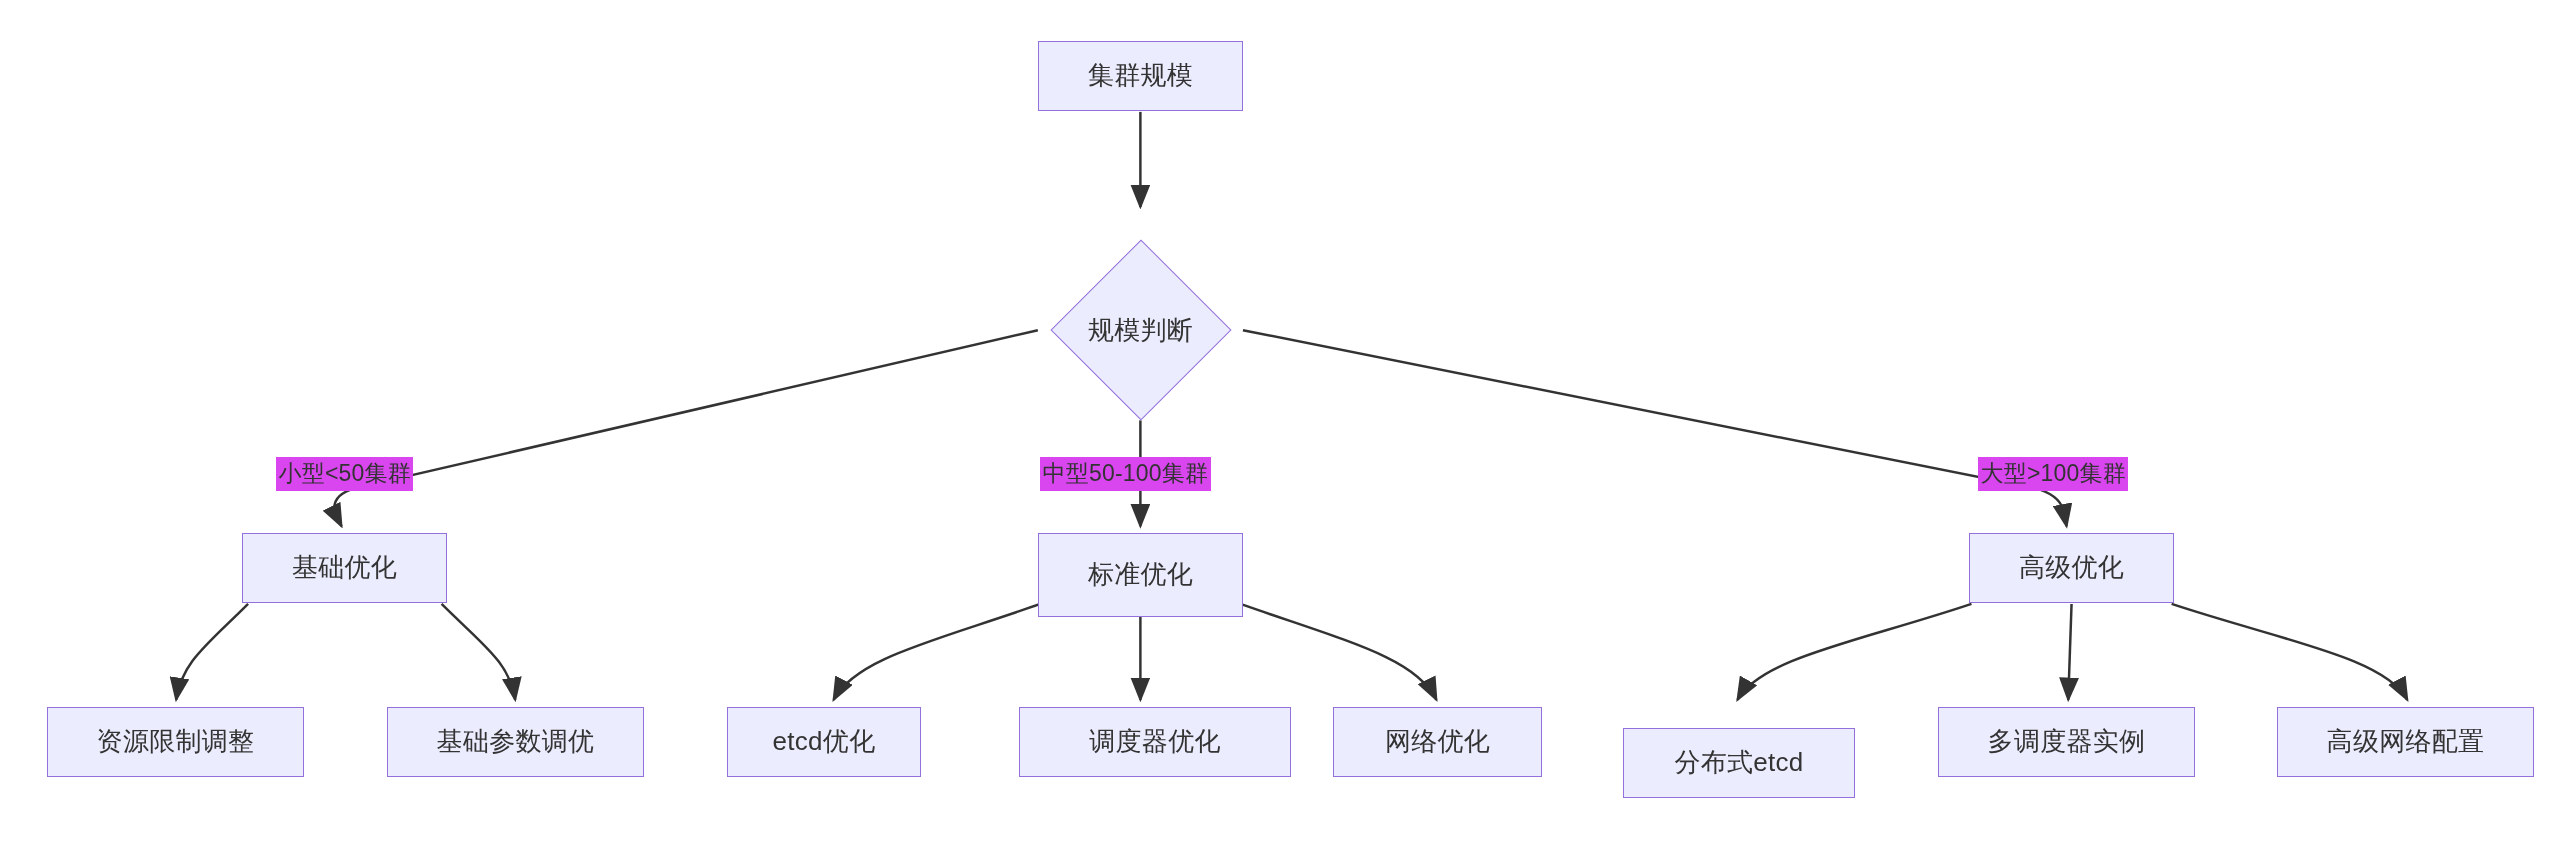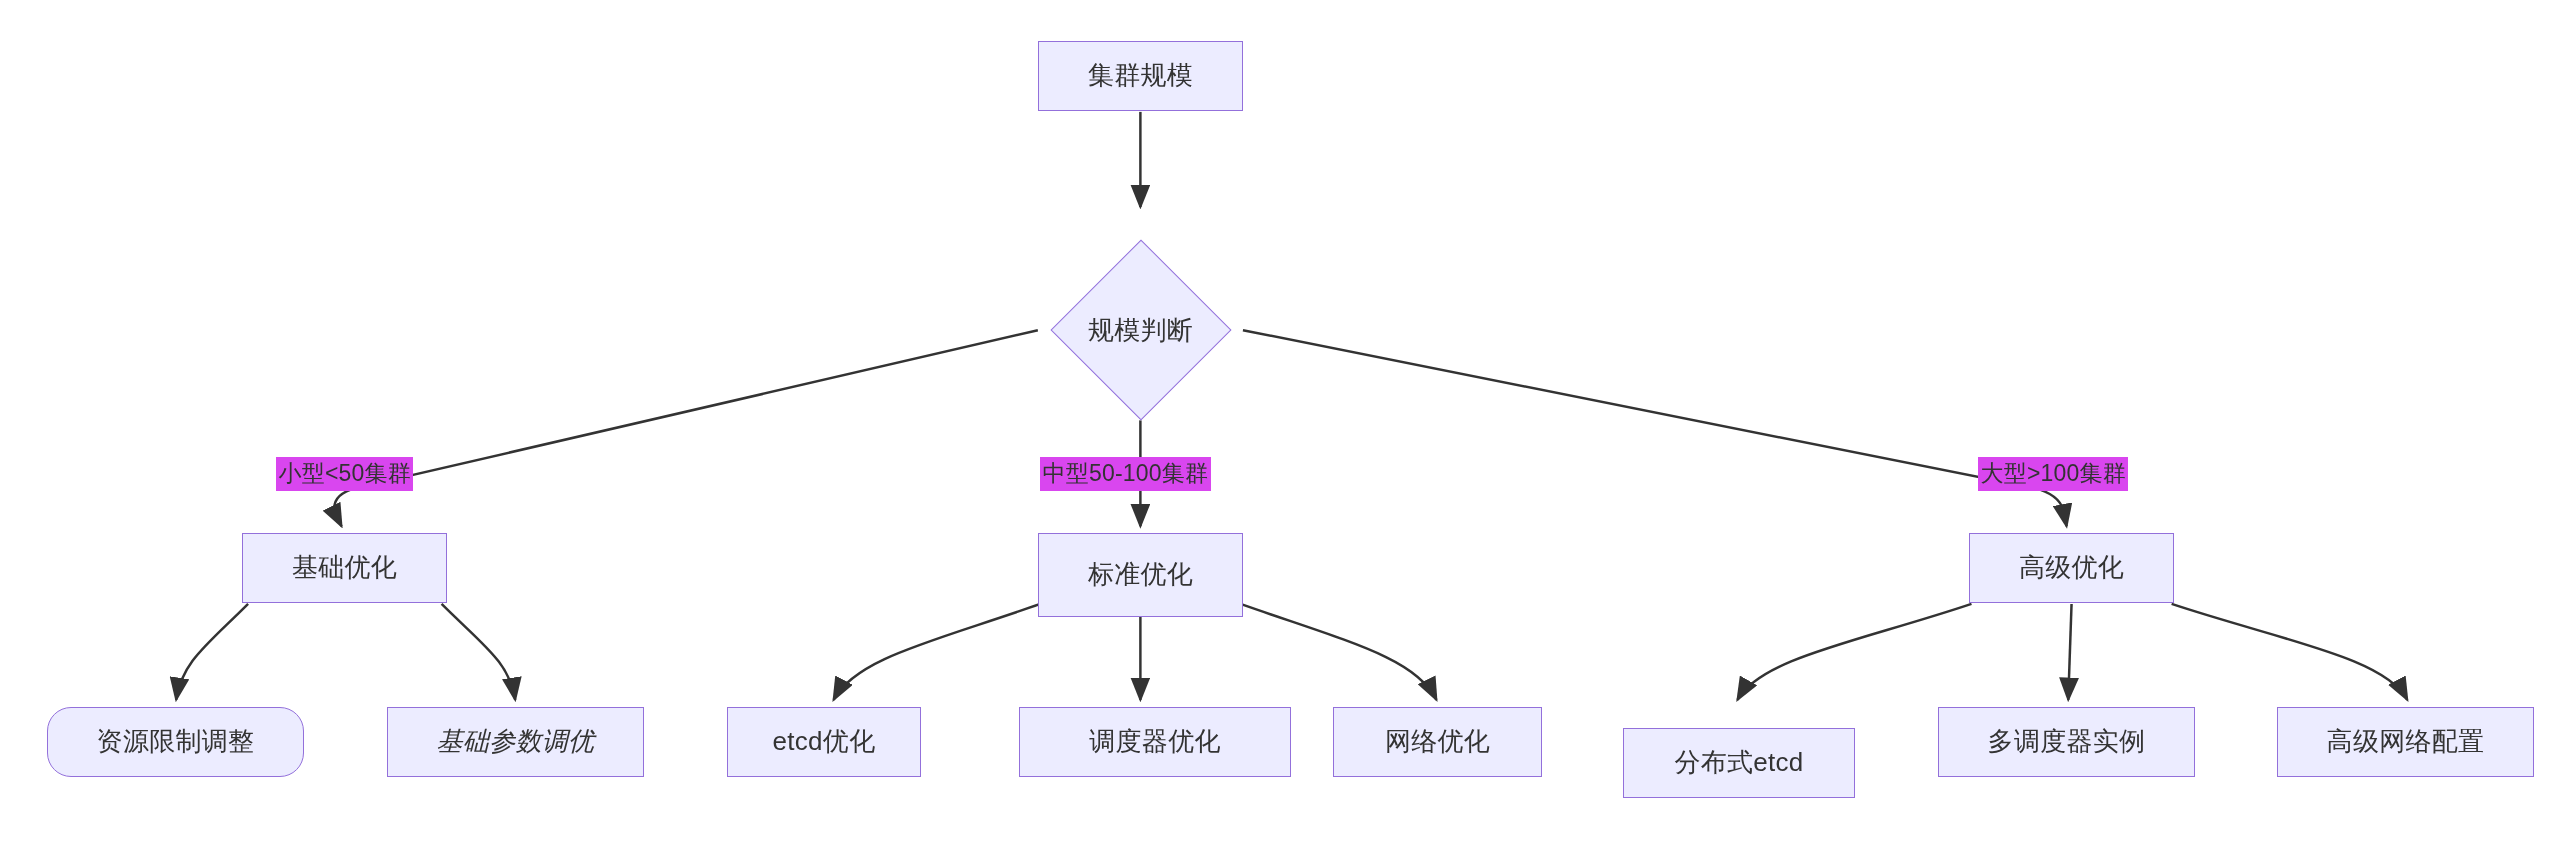--- a/index.html
+++ b/index.html
@@ -138,24 +138,24 @@
   <div class="node" style="left:242px; top:533px; width:205px; height:70px;">
     <span class="node-label">基础优化</span>
   </div>
   <div class="node" style="left:1038px; top:533px; width:205px; height:84px;">
     <span class="node-label">标准优化</span>
   </div>
   <div class="node" style="left:1969px; top:533px; width:205px; height:70px;">
     <span class="node-label">高级优化</span>
   </div>
 
-  <div class="node" style="left:47px; top:707px; width:257px; height:70px;border-radius:24px;">
+  <div class="node" style="left:47px; top:707px; width:257px; height:70px;">
     <span class="node-label">资源限制调整</span>
   </div>
-  <div class="node" style="left:387px; top:707px; width:257px; height:70px;font-style:italic;">
+  <div class="node" style="left:387px; top:707px; width:257px; height:70px;">
     <span class="node-label">基础参数调优</span>
   </div>
   <div class="node" style="left:727px; top:707px; width:194px; height:70px;">
     <span class="node-label">etcd优化</span>
   </div>
   <div class="node" style="left:1019px; top:707px; width:272px; height:70px;">
     <span class="node-label">调度器优化</span>
   </div>
   <div class="node" style="left:1333px; top:707px; width:209px; height:70px;">
     <span class="node-label">网络优化</span>

